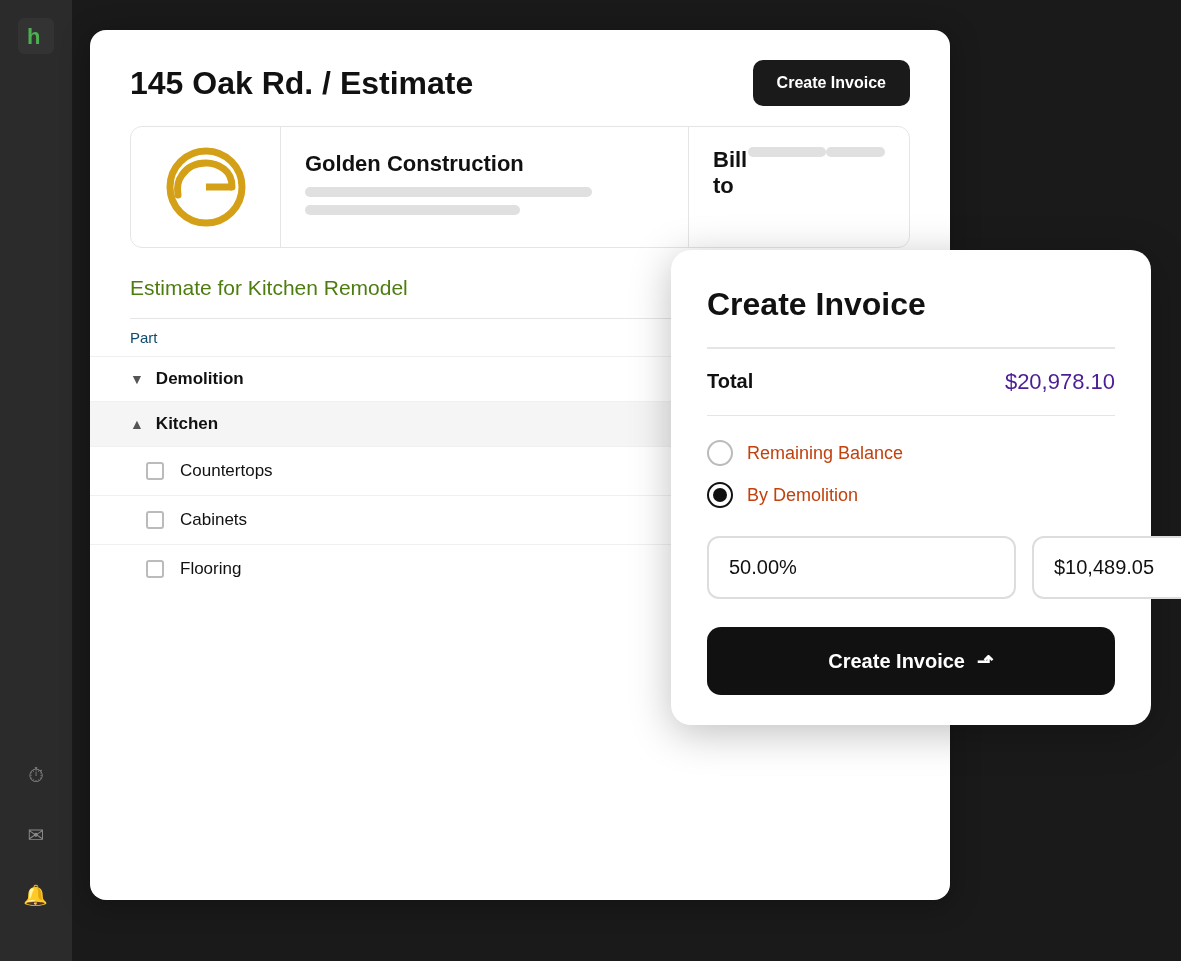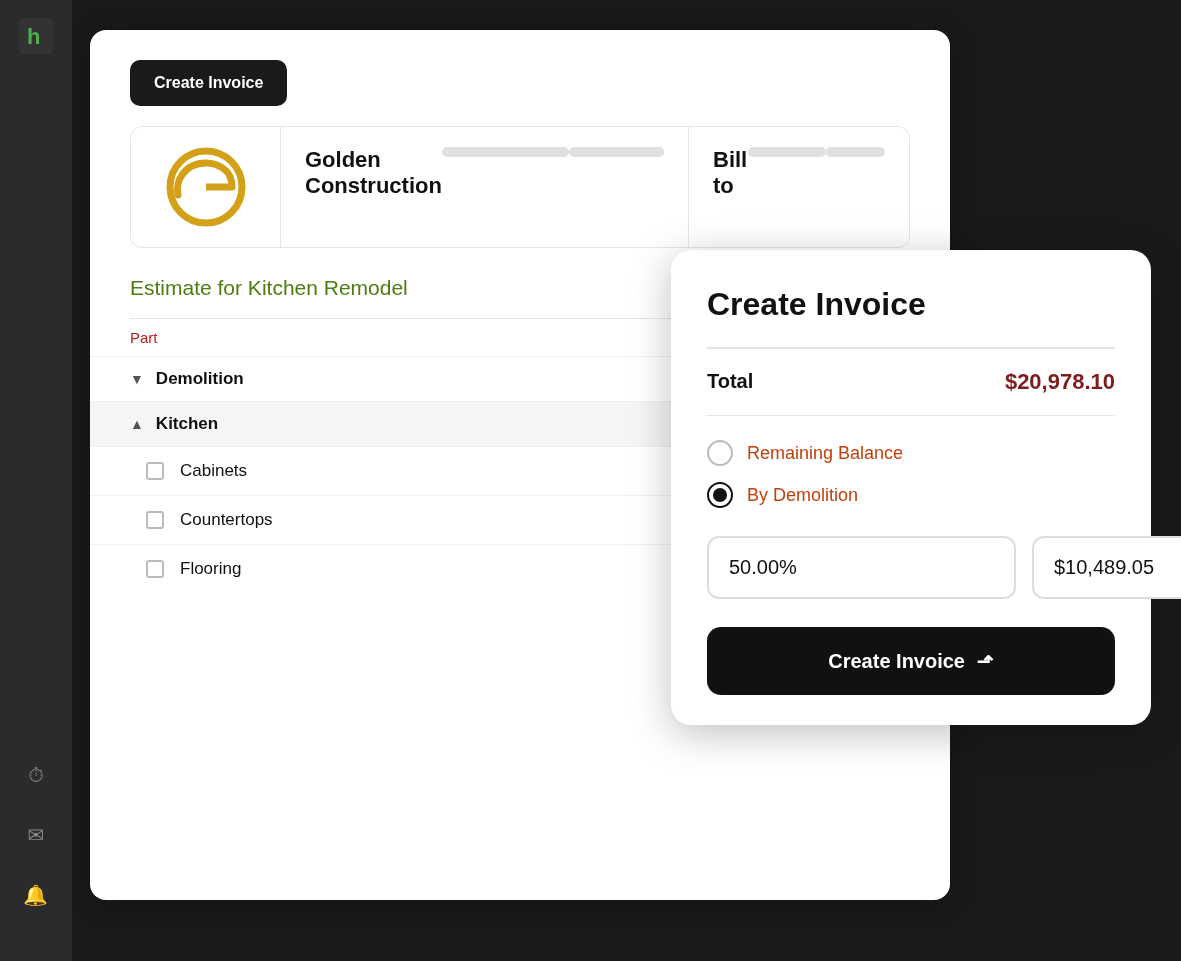--- a/index.html
+++ b/index.html
@@ -104,20 +104,21 @@
       align-items: center;
       justify-content: center;
       border-right: 1.5px solid #e5e5e5;
       padding: 20px;
     }
     .company-info-cell {
       flex: 1;
       padding: 20px 24px;
       border-right: 1.5px solid #e5e5e5;
       display: flex;
+      flex-direction: column;
       justify-content: center;
     }
     .company-name {
       font-size: 22px;
       font-weight: 700;
       color: #111;
       margin-bottom: 10px;
     }
     .placeholder-line {
       height: 10px;
@@ -153,21 +154,21 @@
       font-size: 21px;
       color: #4d7c0f;
       font-weight: 400;
     }
 
     
     .table-header {
       display: flex;
       align-items: center;
       padding: 10px 40px;
-      color: #b91c1c;
+      color: #0c4a6e;
       font-size: 15px;
       font-weight: 400;
     }
     .col-part { flex: 1; }
     .col-qty { width: 80px; text-align: right; }
     .col-unit { width: 100px; text-align: right; }
 
     
     .table-section-row {
       display: flex;
@@ -253,22 +254,22 @@
       align-items: center;
       margin-bottom: 20px;
     }
     .modal-total-label {
       font-size: 20px;
       font-weight: 700;
       color: #111;
     }
     .modal-total-value {
       font-size: 22px;
-      font-weight: 700;
-      color: #7f1d1d;
+      font-weight: 400;
+      color: #4c1d95;
     }
     .modal-divider2 {
       height: 1.5px;
       background: #e5e5e5;
       margin-bottom: 24px;
     }
 
     
     .radio-group {
       display: flex;
@@ -355,20 +356,24 @@
   <div class="sidebar-icons-bottom">
     <div class="sidebar-icon">⏱</div>
     <div class="sidebar-icon">✉</div>
     <div class="sidebar-icon">🔔</div>
   </div>
 </div>
 
 <div class="main-card">
 
   <div class="main-header">
+    <div class="main-title">
+      <span>145 Oak Rd. /</span>
+      <span>Estimate</span>
+    </div>
     <button class="create-invoice-btn-top">Create Invoice</button>
   </div>
 
   <div class="company-strip">
     <div class="company-logo-cell">
       <svg class="golden-g" viewBox="0 0 80 80">
         <circle cx="40" cy="40" r="36" fill="none" stroke="#d4a017" stroke-width="7"></circle>
         <path d="M66 40 Q66 28 58 22 Q50 16 40 16 Q24 16 16 28 Q10 36 12 48" fill="none" stroke="#d4a017" stroke-width="7" stroke-linecap="round"></path>
         <line x1="40" y1="40" x2="66" y2="40" stroke="#d4a017" stroke-width="7"></line>
       </svg>
@@ -400,28 +405,28 @@
     <span>Demolition</span>
   </div>
 
   <div class="table-section-row expanded">
     <span class="chevron">▲</span>
     <span>Kitchen</span>
   </div>
 
   <div class="table-item-row">
     <div class="item-checkbox"></div>
-    <span class="item-name">Cabinets</span>
+    <span class="item-name">Countertops</span>
     <div class="item-qty-placeholder"></div>
     <div class="item-unit-placeholder"></div>
   </div>
 
   <div class="table-item-row">
     <div class="item-checkbox"></div>
-    <span class="item-name">Countertops</span>
+    <span class="item-name">Cabinets</span>
     <div class="item-qty-placeholder"></div>
     <div class="item-unit-placeholder"></div>
   </div>
 
   <div class="table-item-row">
     <div class="item-checkbox"></div>
     <span class="item-name">Flooring</span>
     <div class="item-qty-placeholder"></div>
     <div class="item-unit-placeholder"></div>
   </div>

